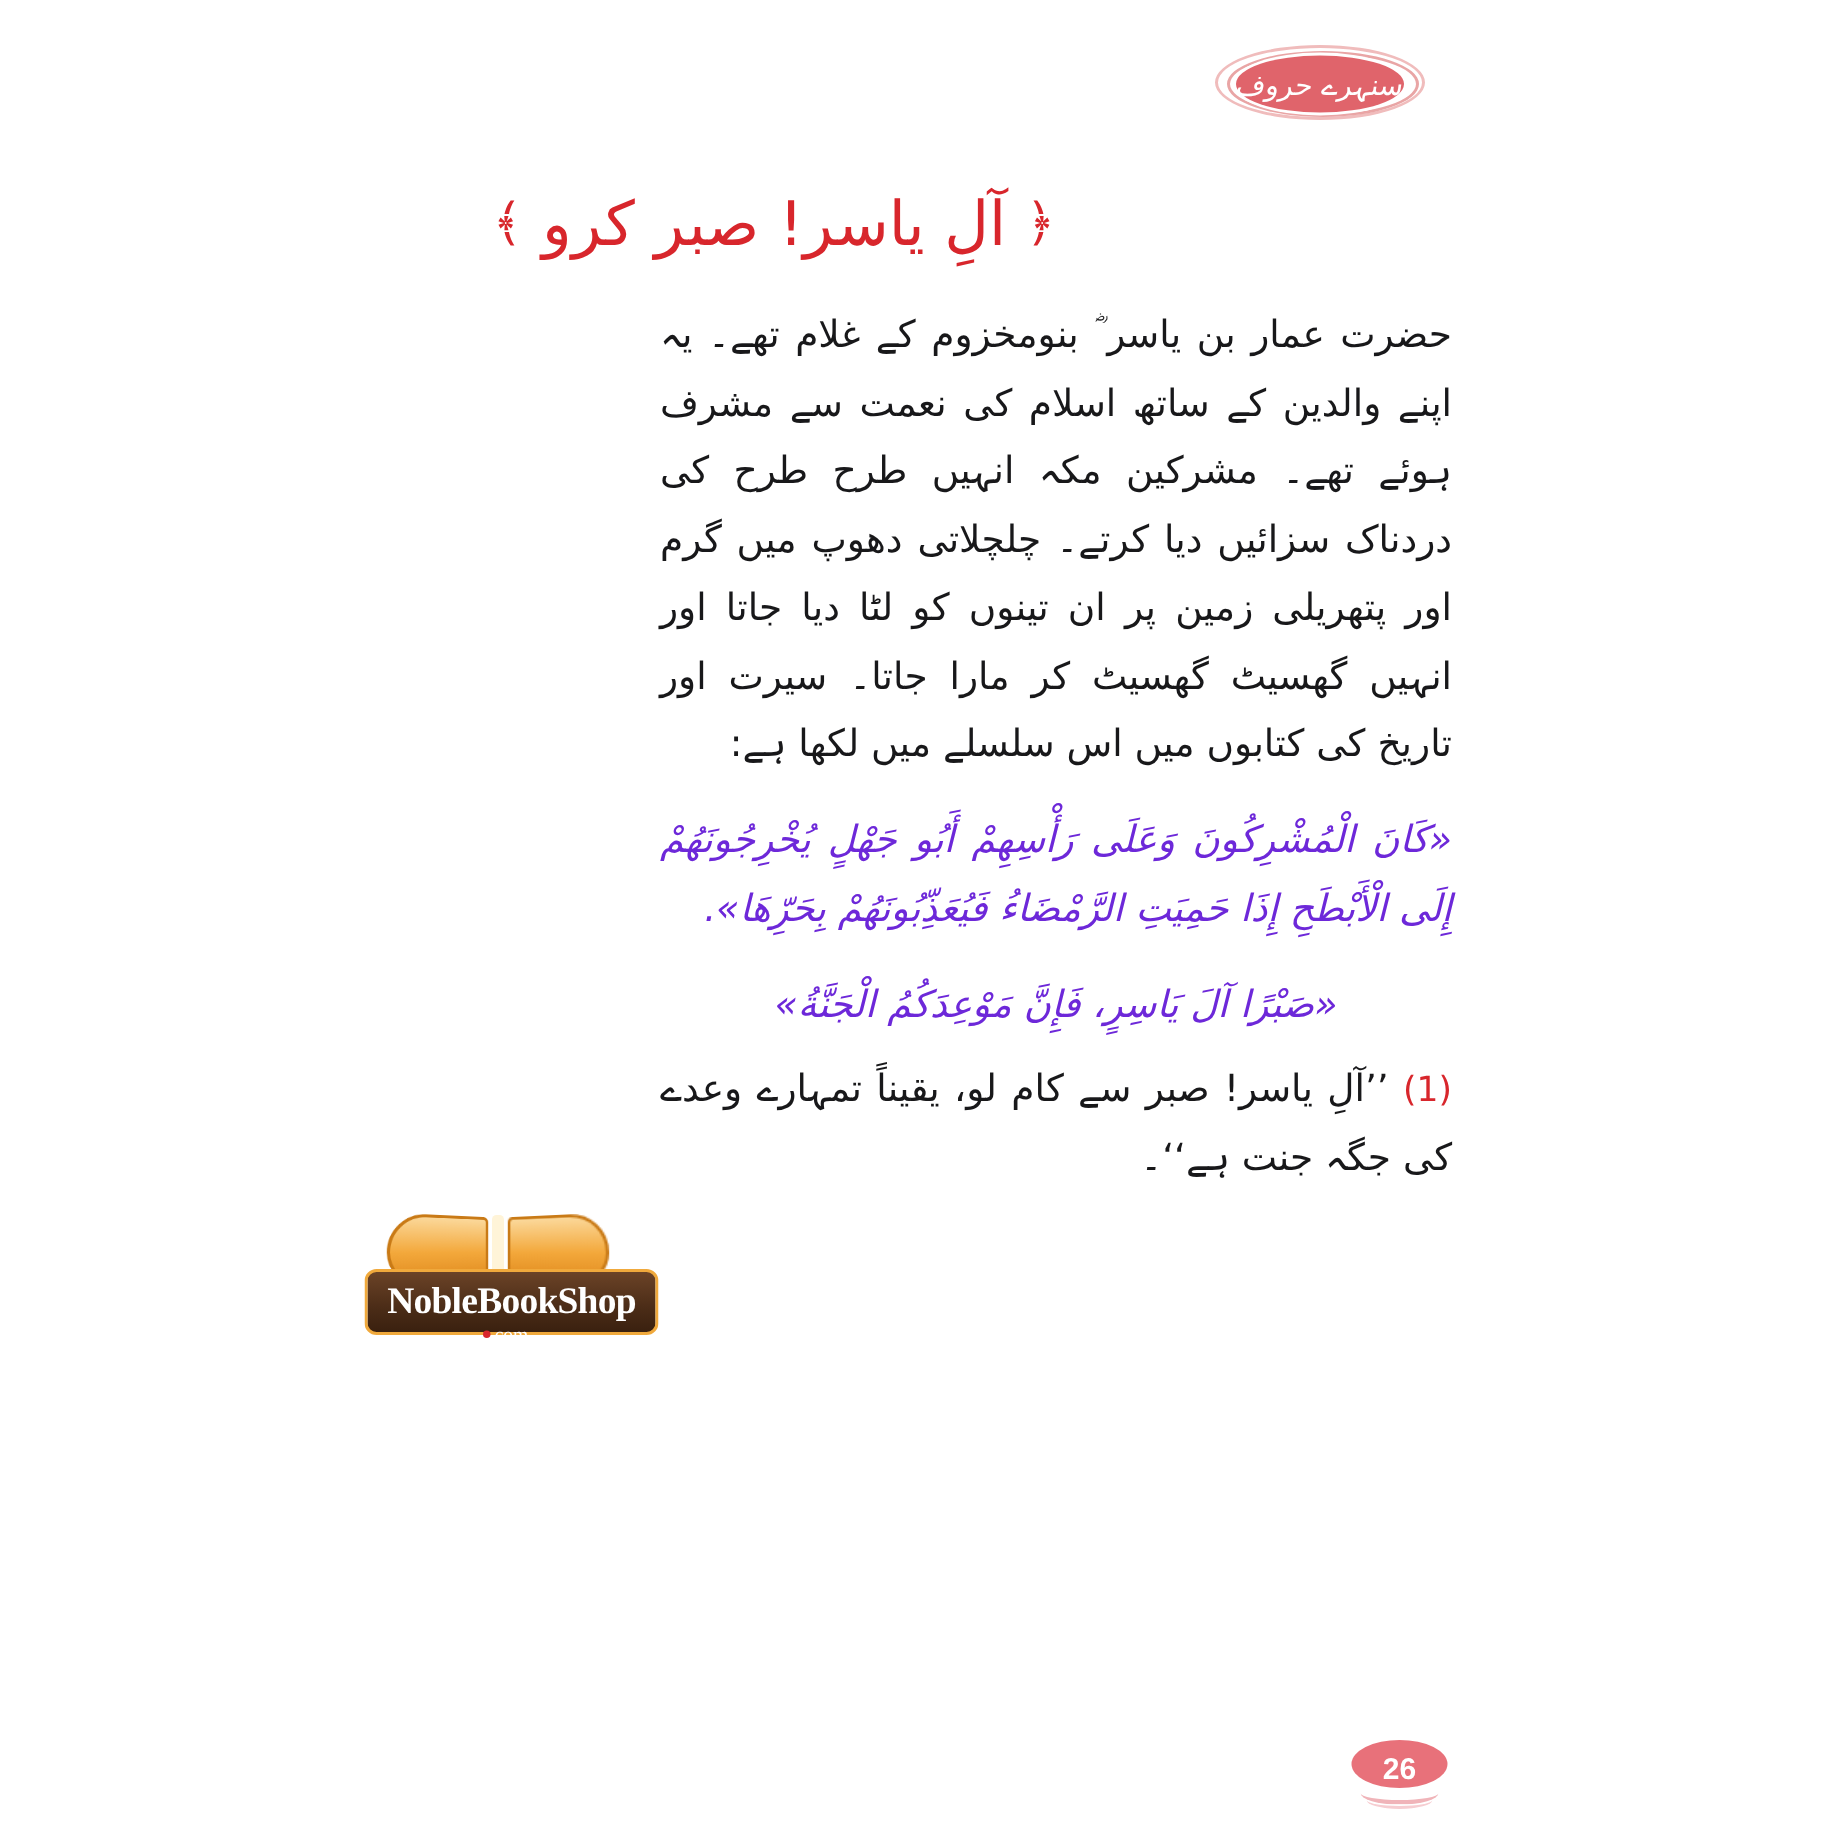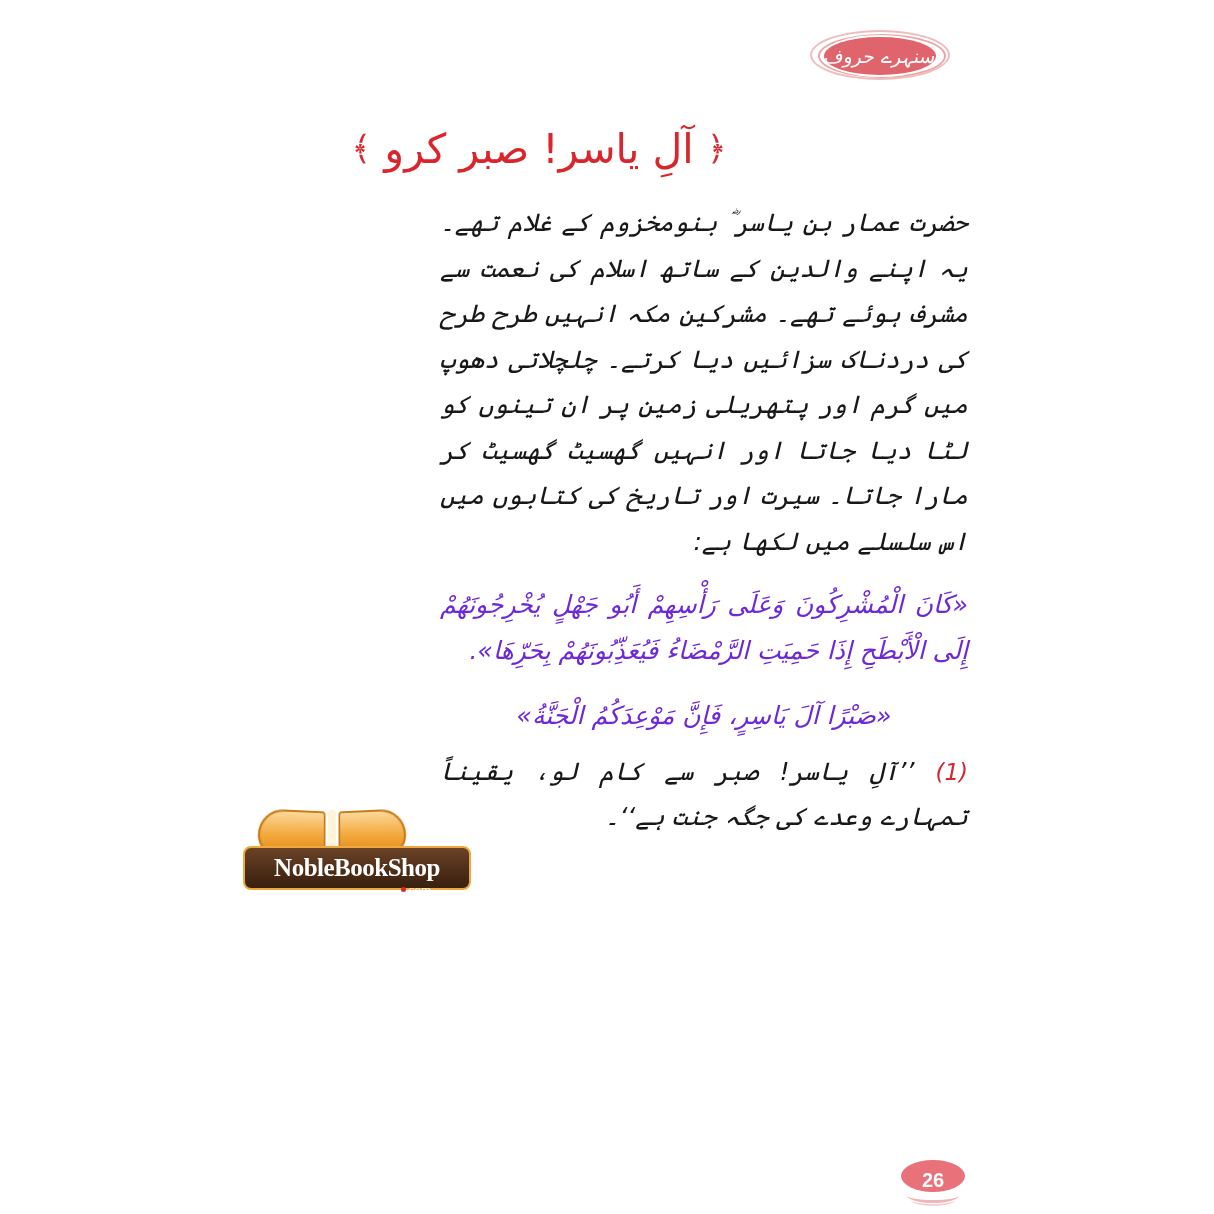--- a/index.html
+++ b/index.html
@@ -68,21 +68,20 @@
     top: 122px;
     left: 0;
     width: 1032px;
     text-align: center;
     color: #d8262c;
     font-size: 41px;
     line-height: 1.35;
     font-family: "DejaVu Sans", "Liberation Sans", sans-serif;
     direction: rtl;
     white-space: nowrap;
-    padding-left: 23px;
   }
   #chapter-title .orn {
     color: #d8262c;
     font-size: 34px;
     vertical-align: 3px;
   }
 
   
   #content {
     position: absolute;
@@ -93,21 +92,20 @@
     text-align: justify;
     text-align-last: right;
   }
   .para {
     font-size: 25px;
     line-height: 1.82;
     color: #18181a;
     margin: 0 0 4px 0;
     font-family: "DejaVu Sans", "Liberation Sans", sans-serif;
     text-indent: 34px;
-    font-style: italic;
   }
   .para.noindent { text-indent: 0; }
   .arabic-quote {
     color: #6d28d9;
     font-size: 25px;
     line-height: 1.85;
     margin: 18px 0 18px 0;
     font-family: "DejaVu Sans", "Liberation Sans", sans-serif;
     direction: rtl;
     text-align: justify;
@@ -167,21 +165,21 @@
     width: 8px;
     height: 48px;
     margin-left: -4px;
     background: #fff4d8;
     border-radius: 3px;
   }
   #shop-watermark .plate {
     position: absolute;
     left: 0;
     top: 40px;
-    width: 228px;
+    width: 196px;
     height: 44px;
     background: linear-gradient(180deg,#6b4327 0%, #4b2c17 60%, #3a200f 100%);
     border: 2px solid #f0a93c;
     border-radius: 8px;
     box-sizing: border-box;
     display: flex;
     align-items: center;
     justify-content: center;
   }
   #shop-watermark .plate .shop-name {
@@ -190,21 +188,21 @@
     font-weight: bold;
     font-family: "Liberation Serif", "DejaVu Serif", serif;
     letter-spacing: -0.5px;
     white-space: nowrap;
   }
   #shop-watermark .dotcom {
     position: absolute;
     left: 0;
     top: 76px;
     width: 188px;
-    text-align: right;
+    text-align: center;
     color: #ffffff;
     font-size: 13px;
     font-family: "Liberation Serif", "DejaVu Serif", serif;
   }
   #shop-watermark .dotcom .dot {
     display: inline-block;
     width: 5px;
     height: 5px;
     background: #d8262c;
     border-radius: 50%;

